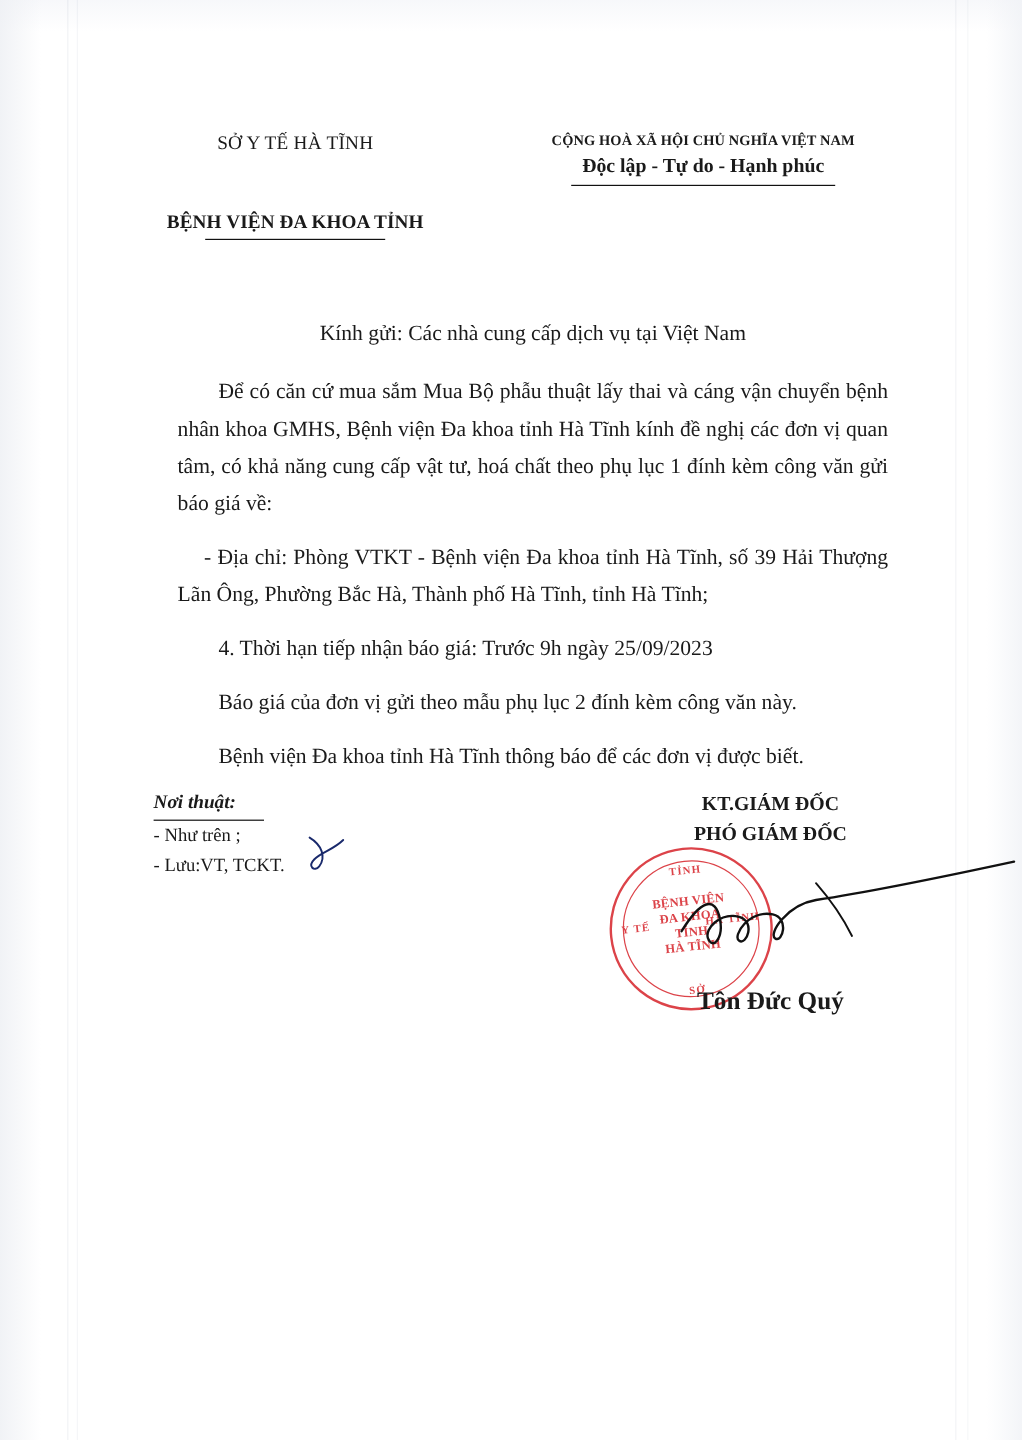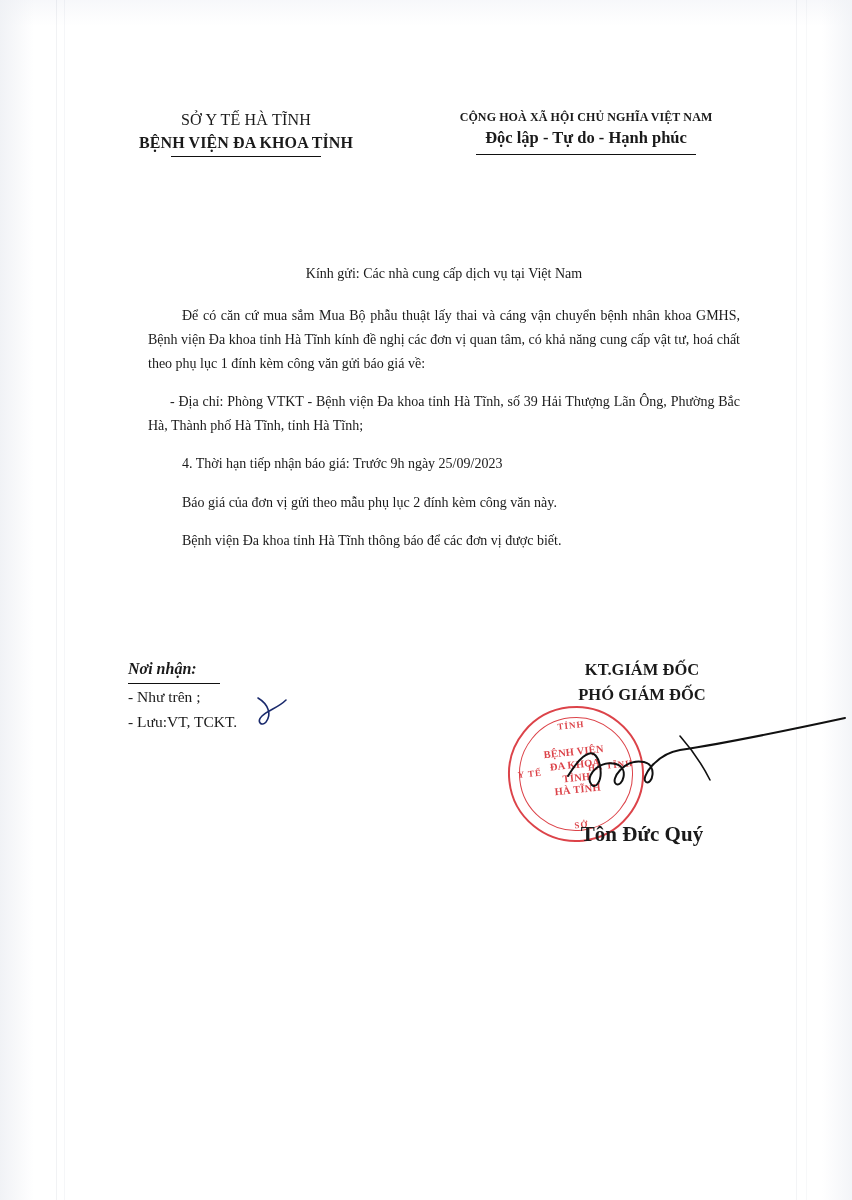--- a/index.html
+++ b/index.html
@@ -61,21 +61,21 @@
     font-size: 16px;
     line-height: 1.45;
   }
   .header-right {
     width: 380px;
     text-align: center;
     font-size: 16.5px;
     line-height: 1.5;
   }
   .org-line1 { letter-spacing: 0.2px; }
-  .org-line2 { font-weight: bold; letter-spacing: 0.1px; }
+  .org-line2 { font-weight: bold; letter-spacing: 0.1px; margin-top: 43px; }
   .nation-line1 { font-weight: bold; font-size: 12px; letter-spacing: 0.1px; }
   .nation-line2 { font-weight: bold; font-size: 16.5px; }
 
   .underline-short {
     width: 150px;
     height: 1px;
     background: #111;
     margin: 2px auto 0 auto;
   }
   .underline-mid {
@@ -112,21 +112,21 @@
   .meta-sub {
     font-size: 15.5px;
   }
 
   
   .body-block {
     position: absolute;
     top: 262px;
     left: 148px;
     width: 592px;
-    font-size: 14px;
+    font-size: 18px;
     line-height: 1.72;
     text-align: justify;
   }
   .recipient {
     text-align: center;
     margin-bottom: 18px;
   }
   .para {
     margin-bottom: 14px;
     text-indent: 34px;
@@ -261,21 +261,21 @@
   <div class="body-block">
     <div class="recipient">Kính gửi: Các nhà cung cấp dịch vụ tại Việt Nam</div>
     <div class="para">Để có căn cứ mua sắm Mua Bộ phẫu thuật lấy thai và cáng vận chuyển bệnh nhân khoa GMHS, Bệnh viện Đa khoa tỉnh Hà Tĩnh kính đề nghị các đơn vị quan tâm, có khả năng cung cấp vật tư, hoá chất theo phụ lục 1 đính kèm công văn gửi báo giá về:</div>
     <div class="para dash">- Địa chỉ: Phòng VTKT - Bệnh viện Đa khoa tỉnh Hà Tĩnh, số 39 Hải Thượng Lãn Ông, Phường Bắc Hà, Thành phố Hà Tĩnh, tỉnh Hà Tĩnh;</div>
     <div class="para">4. Thời hạn tiếp nhận báo giá: Trước 9h ngày 25/09/2023</div>
     <div class="para">Báo giá của đơn vị gửi theo mẫu phụ lục 2 đính kèm công văn này.</div>
     <div class="para">Bệnh viện Đa khoa tỉnh Hà Tĩnh thông báo để các đơn vị được biết.</div>
   </div>
 
   <div class="sig-left">
-    <div class="title">Nơi nhận:</div>
+    <div class="title">Nơi thuật:</div>
     <div class="title-underline"></div>
     <div>- Như trên ;</div>
     <div>- Lưu:VT, TCKT.</div>
   </div>
 
   <div class="sig-right">
     <div>KT.GIÁM ĐỐC</div>
     <div>PHÓ GIÁM ĐỐC</div>
   </div>
 

